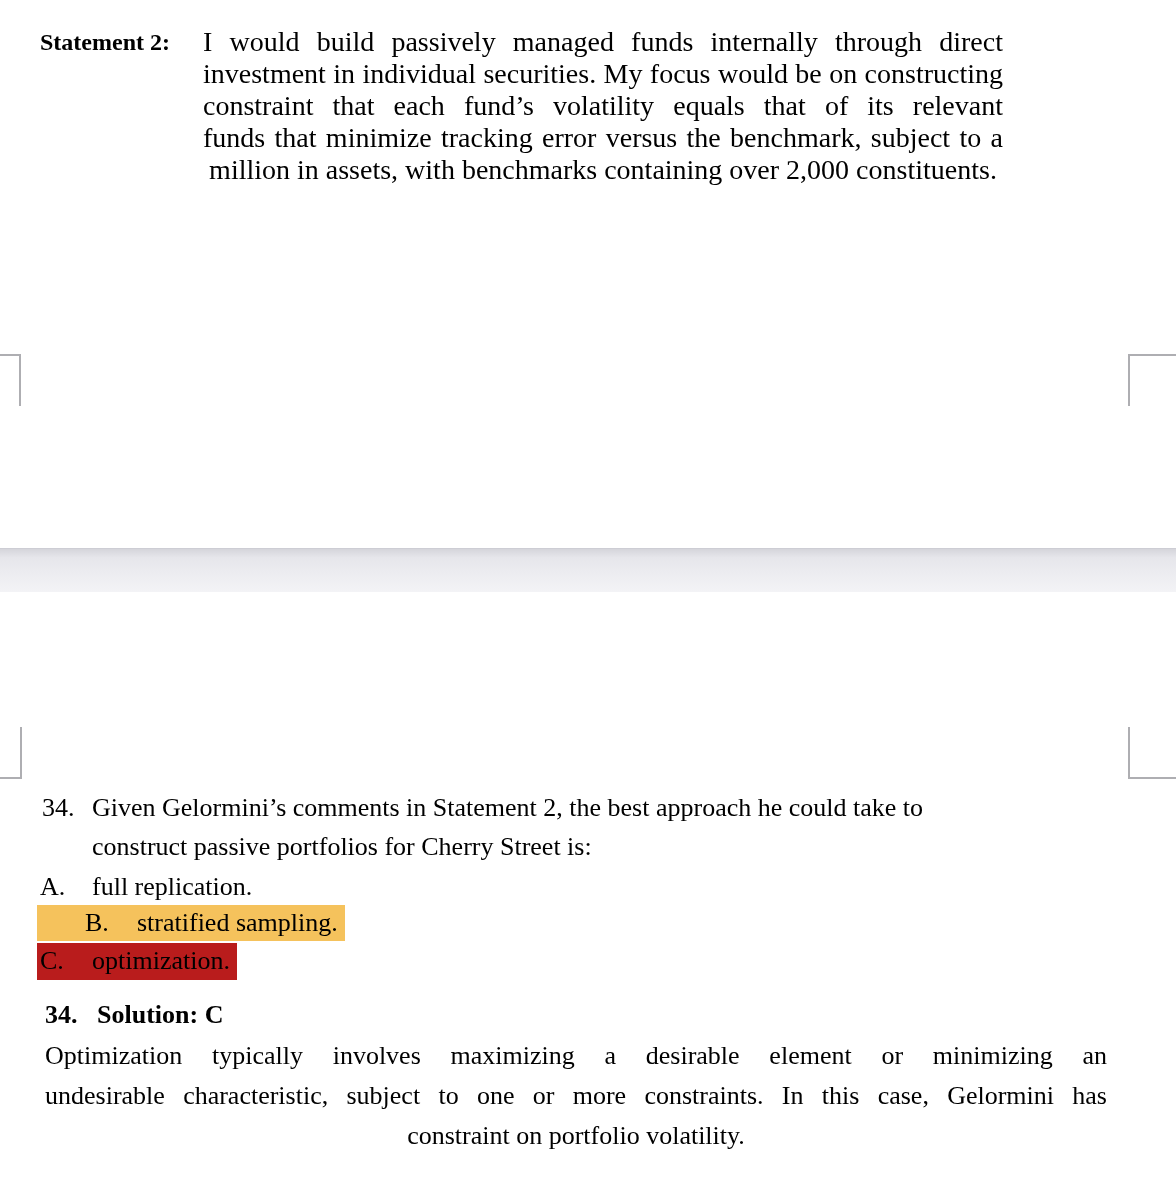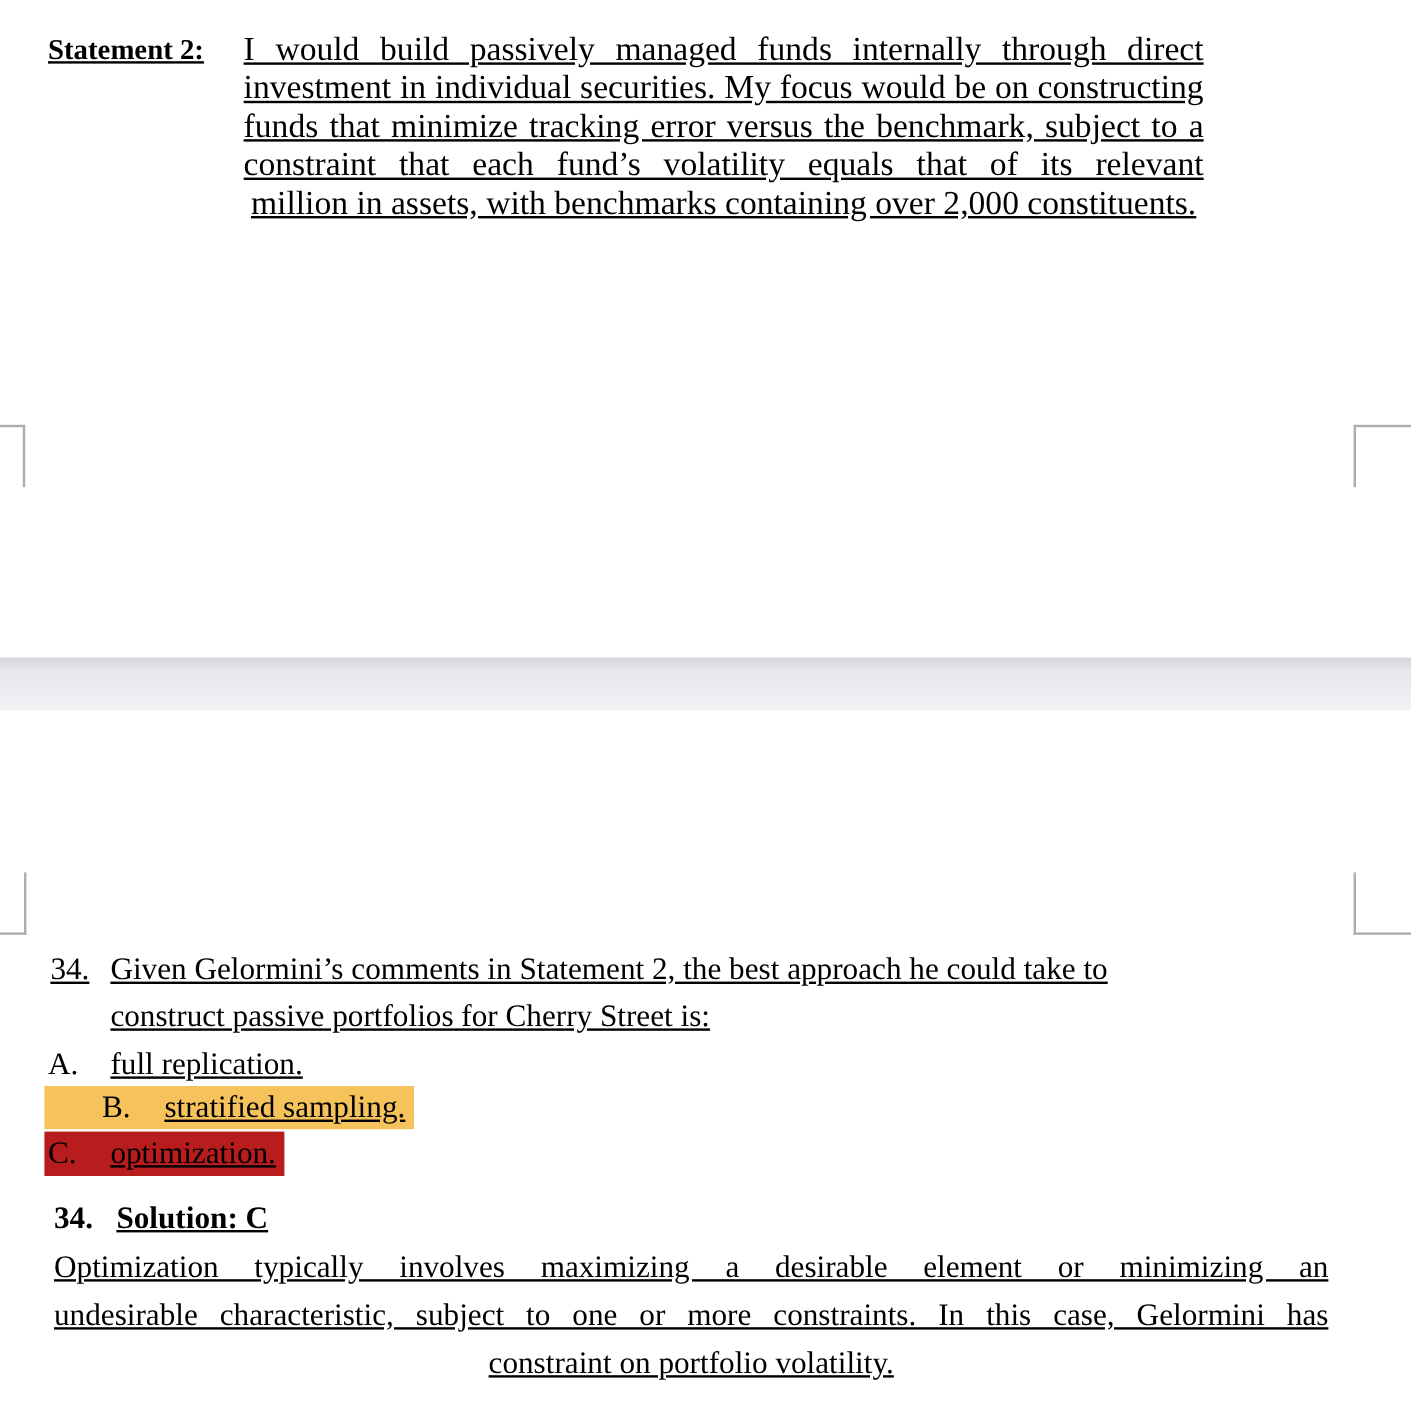--- a/index.html
+++ b/index.html
@@ -1,21 +1,21 @@
 <!DOCTYPE html>
 <html><head>
 <meta charset="utf-8">
 <style>
   html,body{margin:0;padding:0;}
   body{
     width:1176px;height:1190px;position:relative;overflow:hidden;
     background:#ffffff;color:#000;
     font-family:"Liberation Serif","DejaVu Serif",serif;
   }
-  .abs{position:absolute;text-decoration:underline;}
+  .abs{position:absolute;}
   
   .statement-label{left:40px;top:26px;font-size:24px;line-height:32px;font-weight:bold;white-space:nowrap;}
   .statement-par{left:203px;top:26px;width:800px;font-size:28px;line-height:32px;}
   .jline{text-align:justify;text-align-last:justify;}
   .lline{text-align:center;}
   
   .sep{left:0;top:548px;width:1176px;height:43px;
        background:linear-gradient(180deg,#d5d5db 0%,#e6e6eb 20%,#ececf0 55%,#f3f3f6 100%);
        border-top:1px solid #cdcdd4;}
   
@@ -39,22 +39,22 @@
   .sol-head .num{display:inline-block;width:52px;}
   .sol-par{left:45px;top:1036px;width:1062px;font-size:26px;line-height:40px;}
 </style>
 </head>
 <body>
 
 <div class="abs statement-label">Statement 2:</div>
 <div class="abs statement-par">
   <div class="jline">I would build passively managed funds internally through direct</div>
   <div class="jline">investment in individual securities. My focus would be on constructing</div>
+  <div class="jline">constraint that each fund’s volatility equals that of its relevant</div>
   <div class="jline">funds that minimize tracking error versus the benchmark, subject to a</div>
-  <div class="jline">constraint that each fund’s volatility equals that of its relevant</div>
   <div class="lline">million in assets, with benchmarks containing over 2,000 constituents.</div>
 </div>
 
 <div class="abs crop crop-tl"></div>
 <div class="abs crop crop-tr"></div>
 <div class="abs crop crop-bl"></div>
 <div class="abs crop crop-br"></div>
 
 <div class="abs sep"></div>
 

